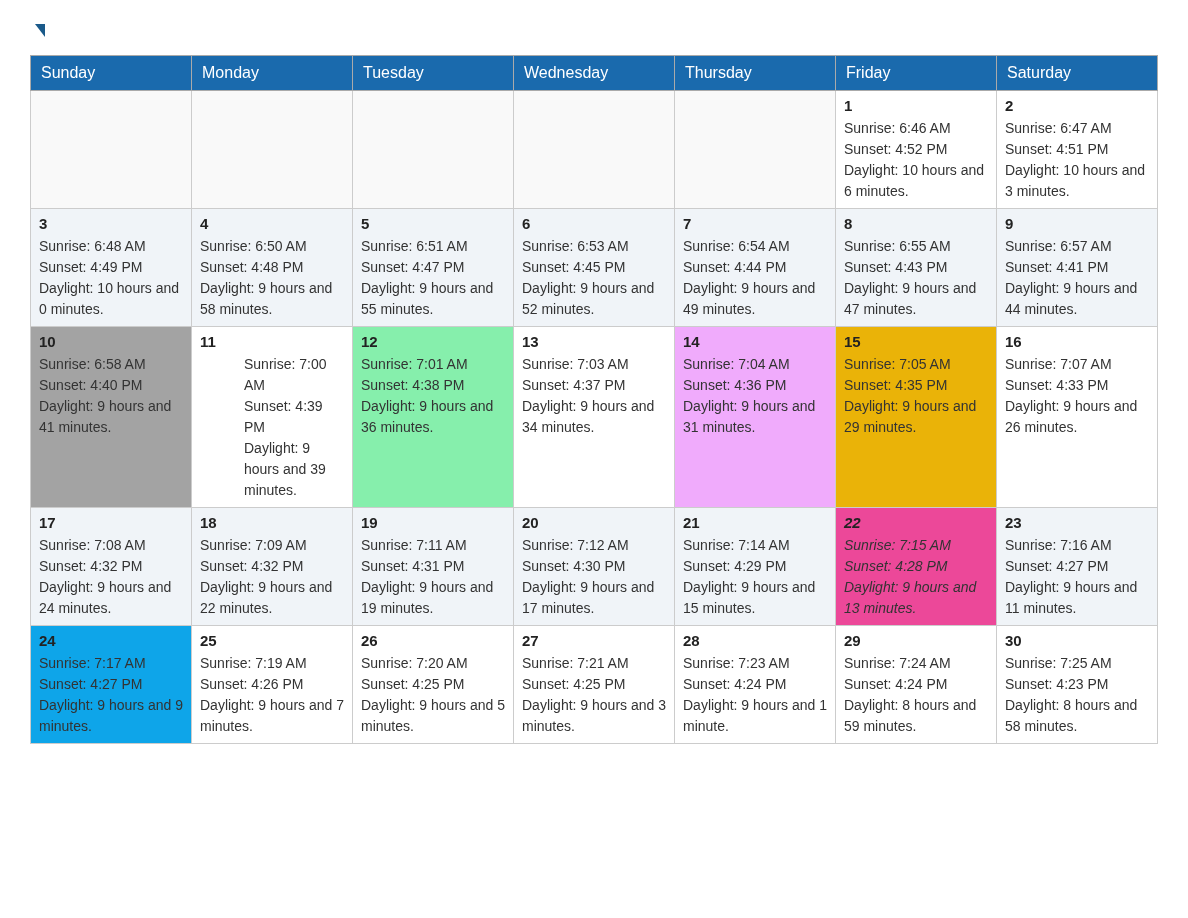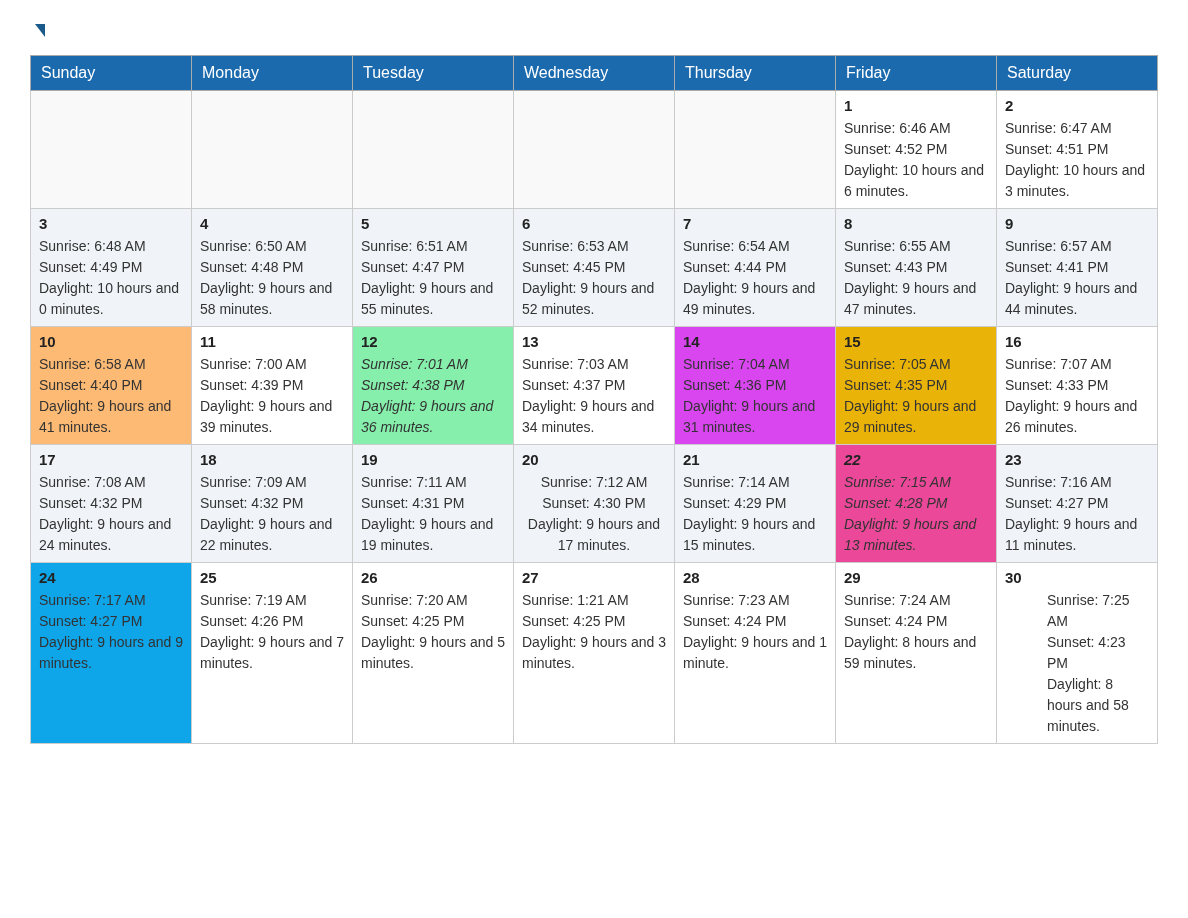--- a/index.html
+++ b/index.html
@@ -173,45 +173,45 @@
 Daylight: 9 hours and 47 minutes.</div>
         </td>
         <td style="background: rgb(240, 244, 248);">
           <span class="day-num">9</span>
           <div class="day-info" style="white-space: pre-line;">Sunrise: 6:57 AM
 Sunset: 4:41 PM
 Daylight: 9 hours and 44 minutes.</div>
         </td>
       </tr>
       <tr>
-        <td style="background: #fdba74; margin-top: 24px;">
+        <td style="background: #a3a3a3; margin-top: 24px;">
           <span class="day-num">10</span>
           <div class="day-info" style="white-space: pre-line;">Sunrise: 6:58 AM
 Sunset: 4:40 PM
 Daylight: 9 hours and 41 minutes.</div>
         </td>
         <td style="background: rgb(255, 255, 255);">
           <span class="day-num">11</span>
-          <div class="day-info" style="white-space: pre-line;">Sunrise: 7:00 AM
+          <div class="day-info" style="white-space: pre-line; margin-left: 44px;">Sunrise: 7:00 AM
 Sunset: 4:39 PM
 Daylight: 9 hours and 39 minutes.</div>
         </td>
         <td style="background: #86efac;">
           <span class="day-num">12</span>
-          <div class="day-info" style="white-space: pre-line; font-style: italic;">Sunrise: 7:01 AM
+          <div class="day-info" style="white-space: pre-line;">Sunrise: 7:01 AM
 Sunset: 4:38 PM
 Daylight: 9 hours and 36 minutes.</div>
         </td>
         <td style="background: rgb(255, 255, 255);">
           <span class="day-num">13</span>
           <div class="day-info" style="white-space: pre-line;">Sunrise: 7:03 AM
 Sunset: 4:37 PM
 Daylight: 9 hours and 34 minutes.</div>
         </td>
-        <td style="background: #d946ef;">
+        <td style="background: #f0abfc;">
           <span class="day-num">14</span>
           <div class="day-info" style="white-space: pre-line;">Sunrise: 7:04 AM
 Sunset: 4:36 PM
 Daylight: 9 hours and 31 minutes.</div>
         </td>
         <td style="background: #eab308;">
           <span class="day-num">15</span>
           <div class="day-info" style="white-space: pre-line;">Sunrise: 7:05 AM
 Sunset: 4:35 PM
 Daylight: 9 hours and 29 minutes.</div>
@@ -237,21 +237,21 @@
 Daylight: 9 hours and 22 minutes.</div>
         </td>
         <td style="background: rgb(240, 244, 248);">
           <span class="day-num">19</span>
           <div class="day-info" style="white-space: pre-line;">Sunrise: 7:11 AM
 Sunset: 4:31 PM
 Daylight: 9 hours and 19 minutes.</div>
         </td>
         <td style="background: rgb(240, 244, 248);">
           <span class="day-num">20</span>
-          <div class="day-info" style="white-space: pre-line; text-align: center;">Sunrise: 7:12 AM
+          <div class="day-info" style="white-space: pre-line;">Sunrise: 7:12 AM
 Sunset: 4:30 PM
 Daylight: 9 hours and 17 minutes.</div>
         </td>
         <td style="background: rgb(240, 244, 248);">
           <span class="day-num">21</span>
           <div class="day-info" style="white-space: pre-line;">Sunrise: 7:14 AM
 Sunset: 4:29 PM
 Daylight: 9 hours and 15 minutes.</div>
         </td>
         <td style="background: #ec4899; font-style: italic;">
@@ -281,37 +281,37 @@
 Daylight: 9 hours and 7 minutes.</div>
         </td>
         <td style="background: rgb(255, 255, 255);">
           <span class="day-num">26</span>
           <div class="day-info" style="white-space: pre-line;">Sunrise: 7:20 AM
 Sunset: 4:25 PM
 Daylight: 9 hours and 5 minutes.</div>
         </td>
         <td style="background: rgb(255, 255, 255);">
           <span class="day-num">27</span>
-          <div class="day-info" style="white-space: pre-line;">Sunrise: 1:21 AM
+          <div class="day-info" style="white-space: pre-line;">Sunrise: 7:21 AM
 Sunset: 4:25 PM
 Daylight: 9 hours and 3 minutes.</div>
         </td>
         <td style="background: rgb(255, 255, 255);">
           <span class="day-num">28</span>
           <div class="day-info" style="white-space: pre-line;">Sunrise: 7:23 AM
 Sunset: 4:24 PM
 Daylight: 9 hours and 1 minute.</div>
         </td>
         <td style="background: rgb(255, 255, 255);">
           <span class="day-num">29</span>
           <div class="day-info" style="white-space: pre-line;">Sunrise: 7:24 AM
 Sunset: 4:24 PM
 Daylight: 8 hours and 59 minutes.</div>
         </td>
         <td style="background: rgb(255, 255, 255);">
           <span class="day-num">30</span>
-          <div class="day-info" style="white-space: pre-line; margin-left: 42px;">Sunrise: 7:25 AM
+          <div class="day-info" style="white-space: pre-line;">Sunrise: 7:25 AM
 Sunset: 4:23 PM
 Daylight: 8 hours and 58 minutes.</div>
         </td>
       </tr>
     </tbody>
 </table>
 
 </body></html>

